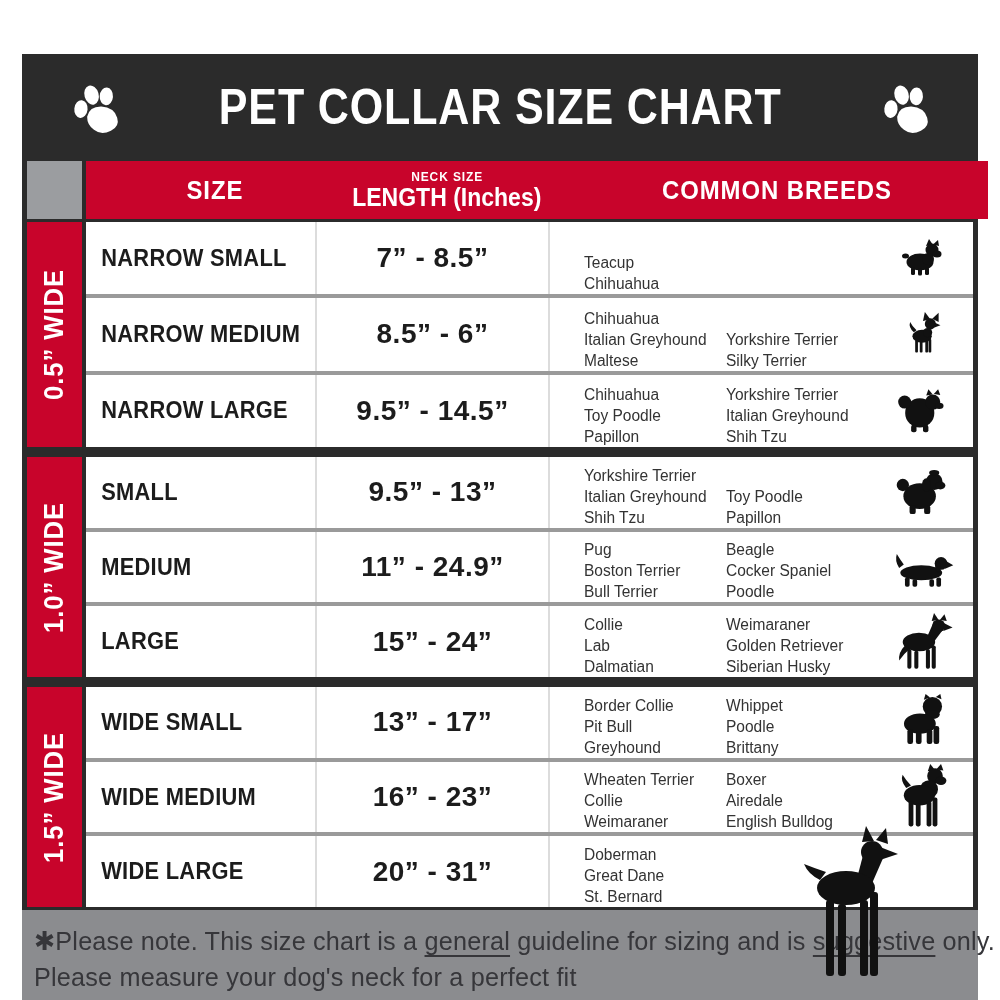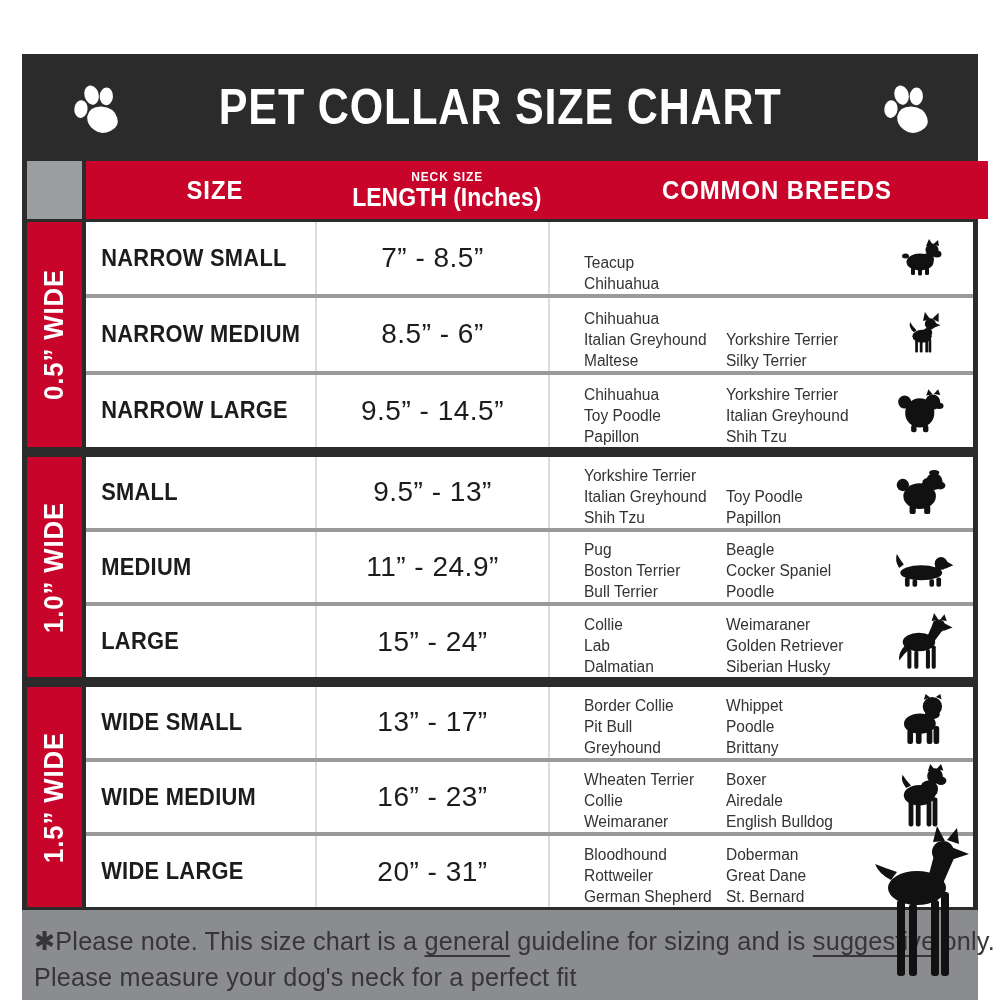--- a/index.html
+++ b/index.html
@@ -34,21 +34,21 @@
   .group{position:absolute;left:5px;width:946px;z-index:2;}
   .g0{top:168px;height:225px;}
   .g1{top:403px;height:220px;}
   .g2{top:633px;height:220px;}
   .sidebar{position:absolute;left:0;top:0;width:55px;height:100%;background:var(--red);display:flex;align-items:center;justify-content:center;}
   .vlabel{color:#fff;font-weight:700;font-size:27px;letter-spacing:1px;white-space:nowrap;transform:rotate(-90deg) scaleX(.95);}
   .rows{position:absolute;left:59px;top:0;width:887px;height:100%;display:flex;flex-direction:column;background:#fff;}
   .row{flex:1;display:grid;grid-template-columns:229px 233px 1fr;align-items:center;background:#fff;}
   .row + .row{border-top:4px solid var(--rowline);}
   .cell-size{font-size:23px;font-weight:700;color:#1c1c1c;padding-left:16px;letter-spacing:.3px;transform:scaleX(.95);transform-origin:left center;white-space:nowrap;}
-  .cell-neck{font-size:28px;font-weight:400;color:#1c1c1c;text-align:center;align-self:stretch;display:flex;align-items:center;justify-content:center;border-left:2px solid var(--rule);letter-spacing:.5px;}
+  .cell-neck{font-size:28px;font-weight:700;color:#1c1c1c;text-align:center;align-self:stretch;display:flex;align-items:center;justify-content:center;border-left:2px solid var(--rule);letter-spacing:.5px;}
   .cell-breeds{align-self:stretch;display:flex;align-items:flex-end;border-left:2px solid var(--rule);padding-left:34px;box-sizing:border-box;}
   .bcol{width:142px;flex:none;}
   .bcol.c2{width:146px;}
   .bline{font-size:16px;line-height:21px;color:#333;white-space:nowrap;transform:scaleX(.97);transform-origin:left center;}
   .icon-wrap{flex:1;position:relative;height:100%;display:flex;align-items:center;justify-content:center;}
   .icon-wrap svg{flex:none;}
   .icon-wrap svg.overflow-down{position:absolute;top:-10px;left:50%;transform:translateX(-50%);}
 
   
   .footer{position:absolute;left:0;top:856px;width:956px;height:97px;background:var(--footer);z-index:1;box-sizing:border-box;padding:13px 0 0 12px;color:#36363a;}
@@ -345,25 +345,20 @@
                     <rect x="56" y="62" width="8" height="42" rx="3"></rect>
                     <rect x="66" y="56" width="8" height="48" rx="3"></rect>
                   </svg>
                 </div>
               </div>
             </div>
             <div class="row">
               <div class="cell-size">WIDE LARGE</div>
               <div class="cell-neck">20” - 31”</div>
               <div class="cell-breeds">
-                <div class="bcol c1">
-                  <div class="bline">Bloodhound</div>
-                  <div class="bline">Rottweiler</div>
-                  <div class="bline">German Shepherd</div>
-                </div>
                 <div class="bcol c2">
                   <div class="bline">Doberman</div>
                   <div class="bline">Great Dane</div>
                   <div class="bline">St. Bernard</div>
                 </div>
                 <div class="icon-wrap">
                   <svg width="100" height="160" viewBox="0 0 100 160" fill="#111" class="overflow-down">
                     <path d="M60 16 L64 0 L72 15 Z"></path>
                     <path d="M74 14 L84 2 L86 18 Z"></path>
                     <circle cx="70" cy="26" r="11"></circle>

